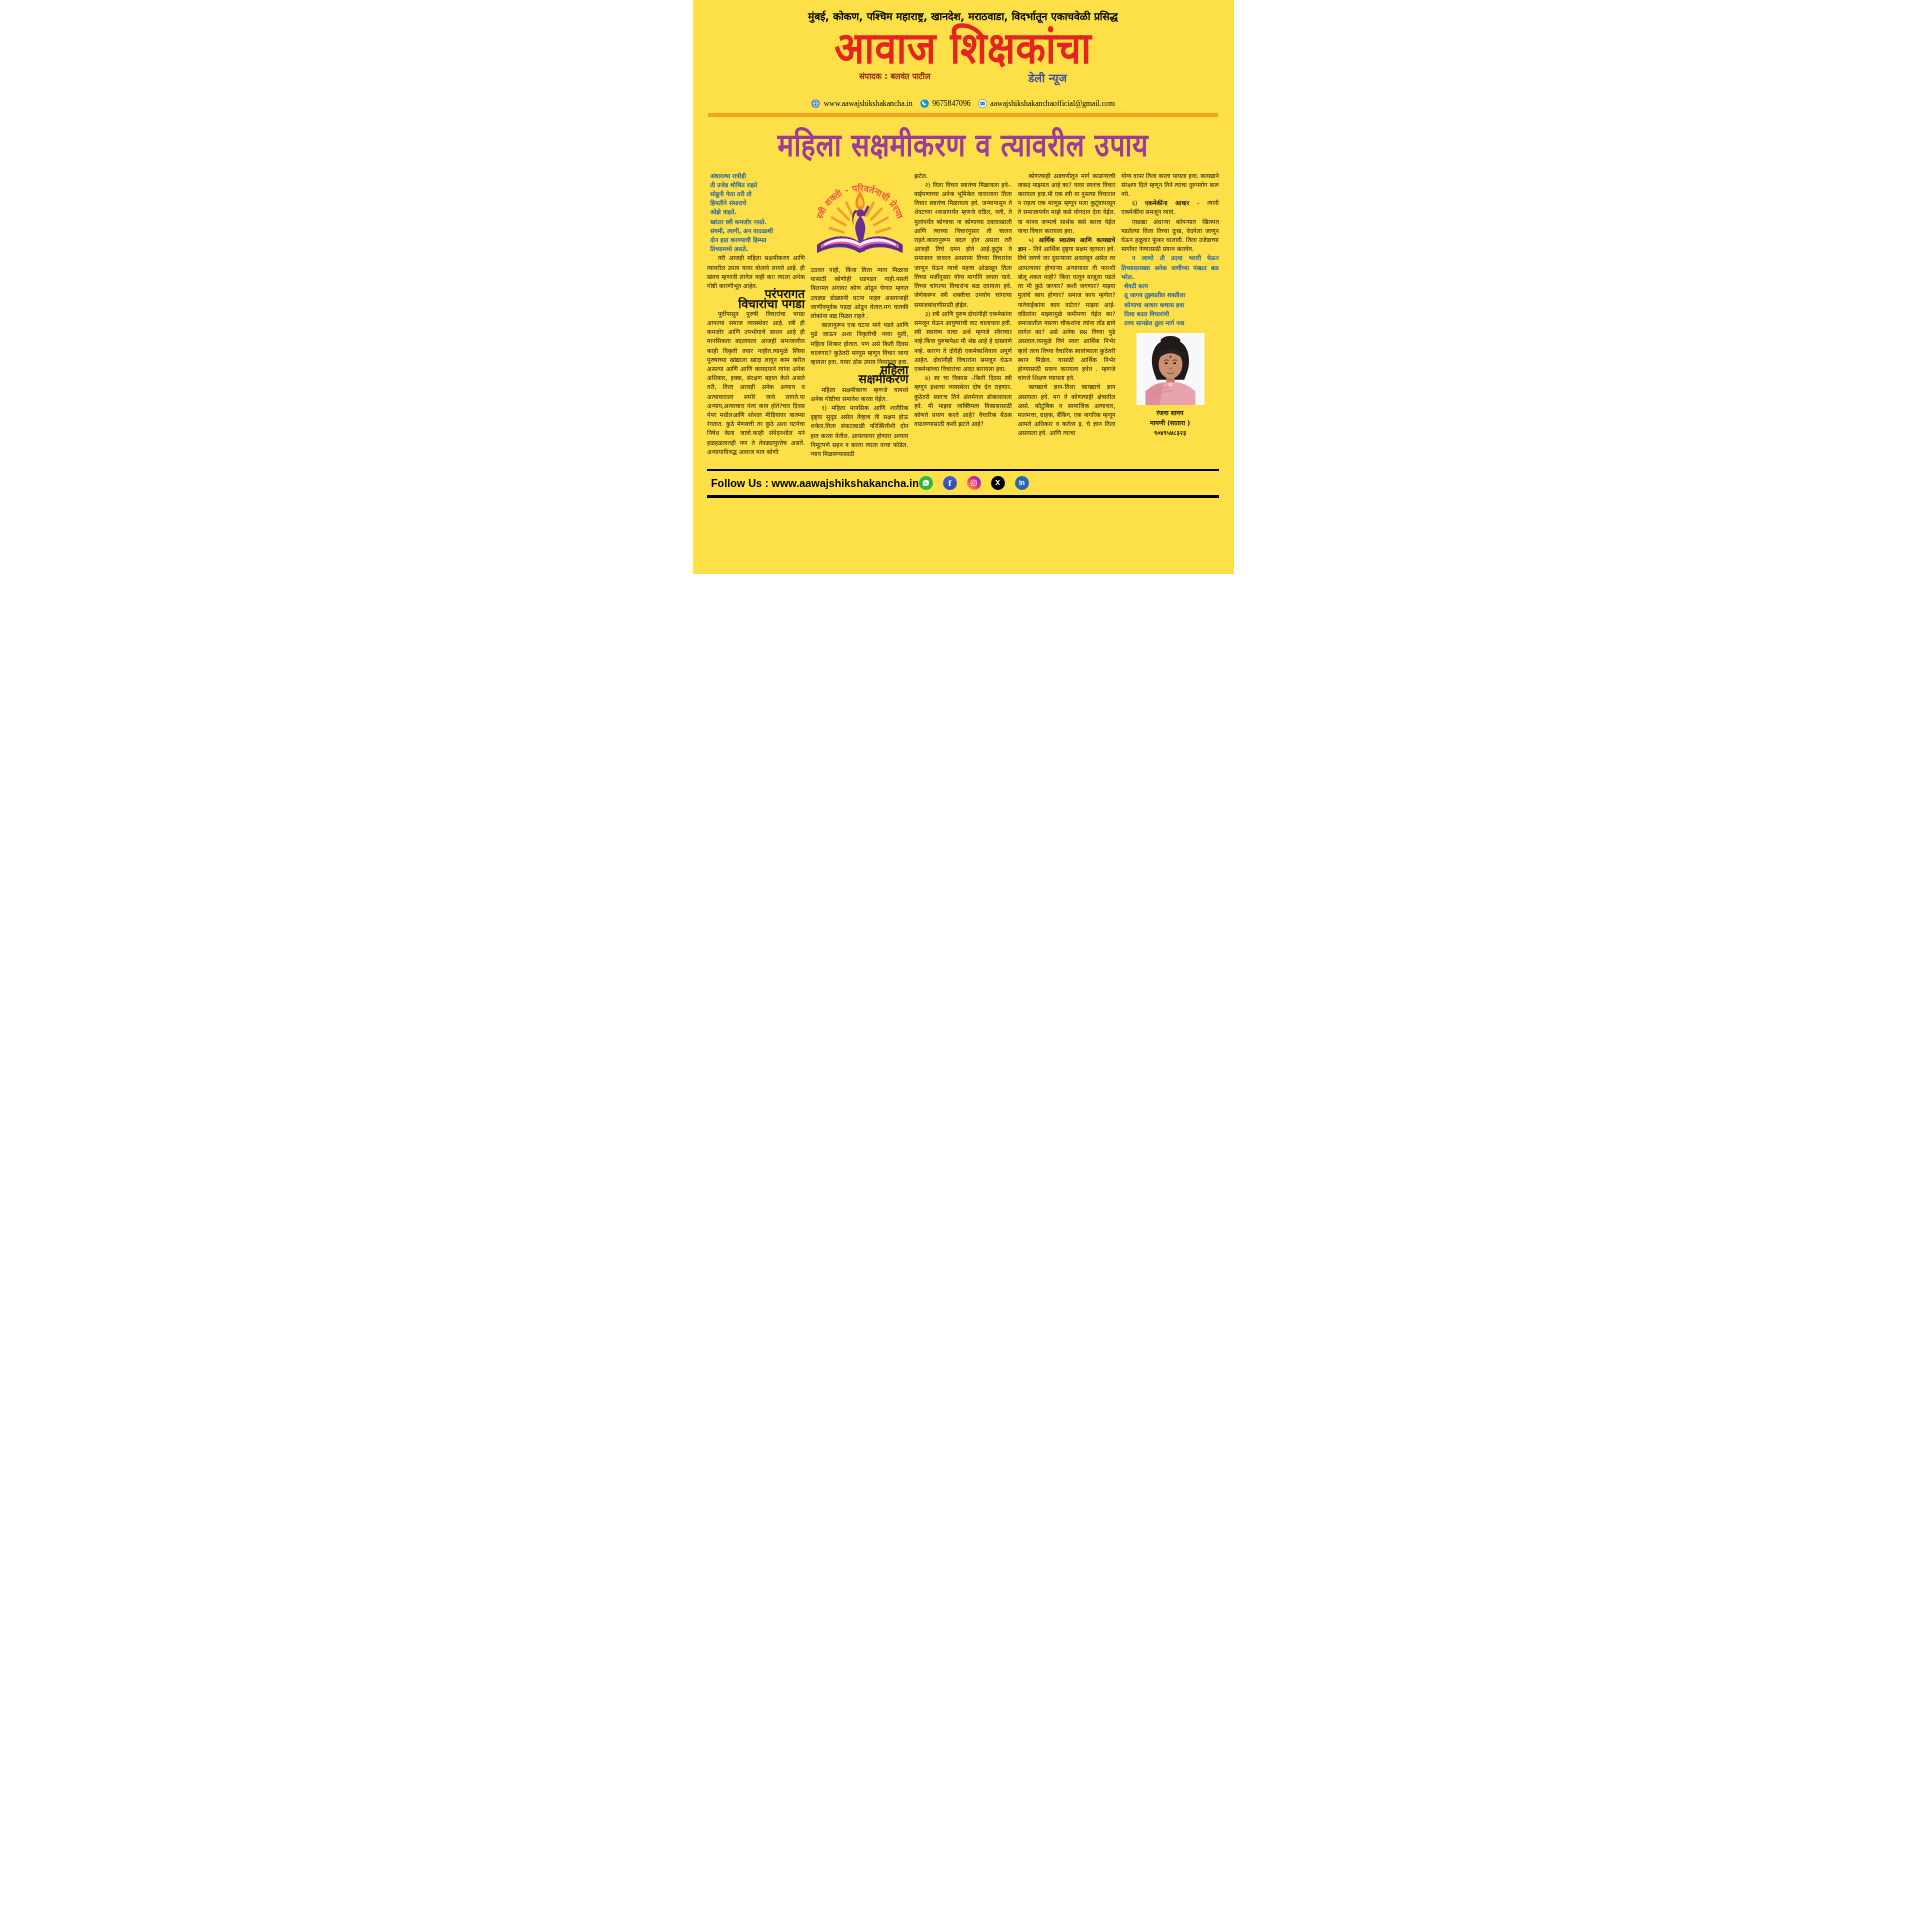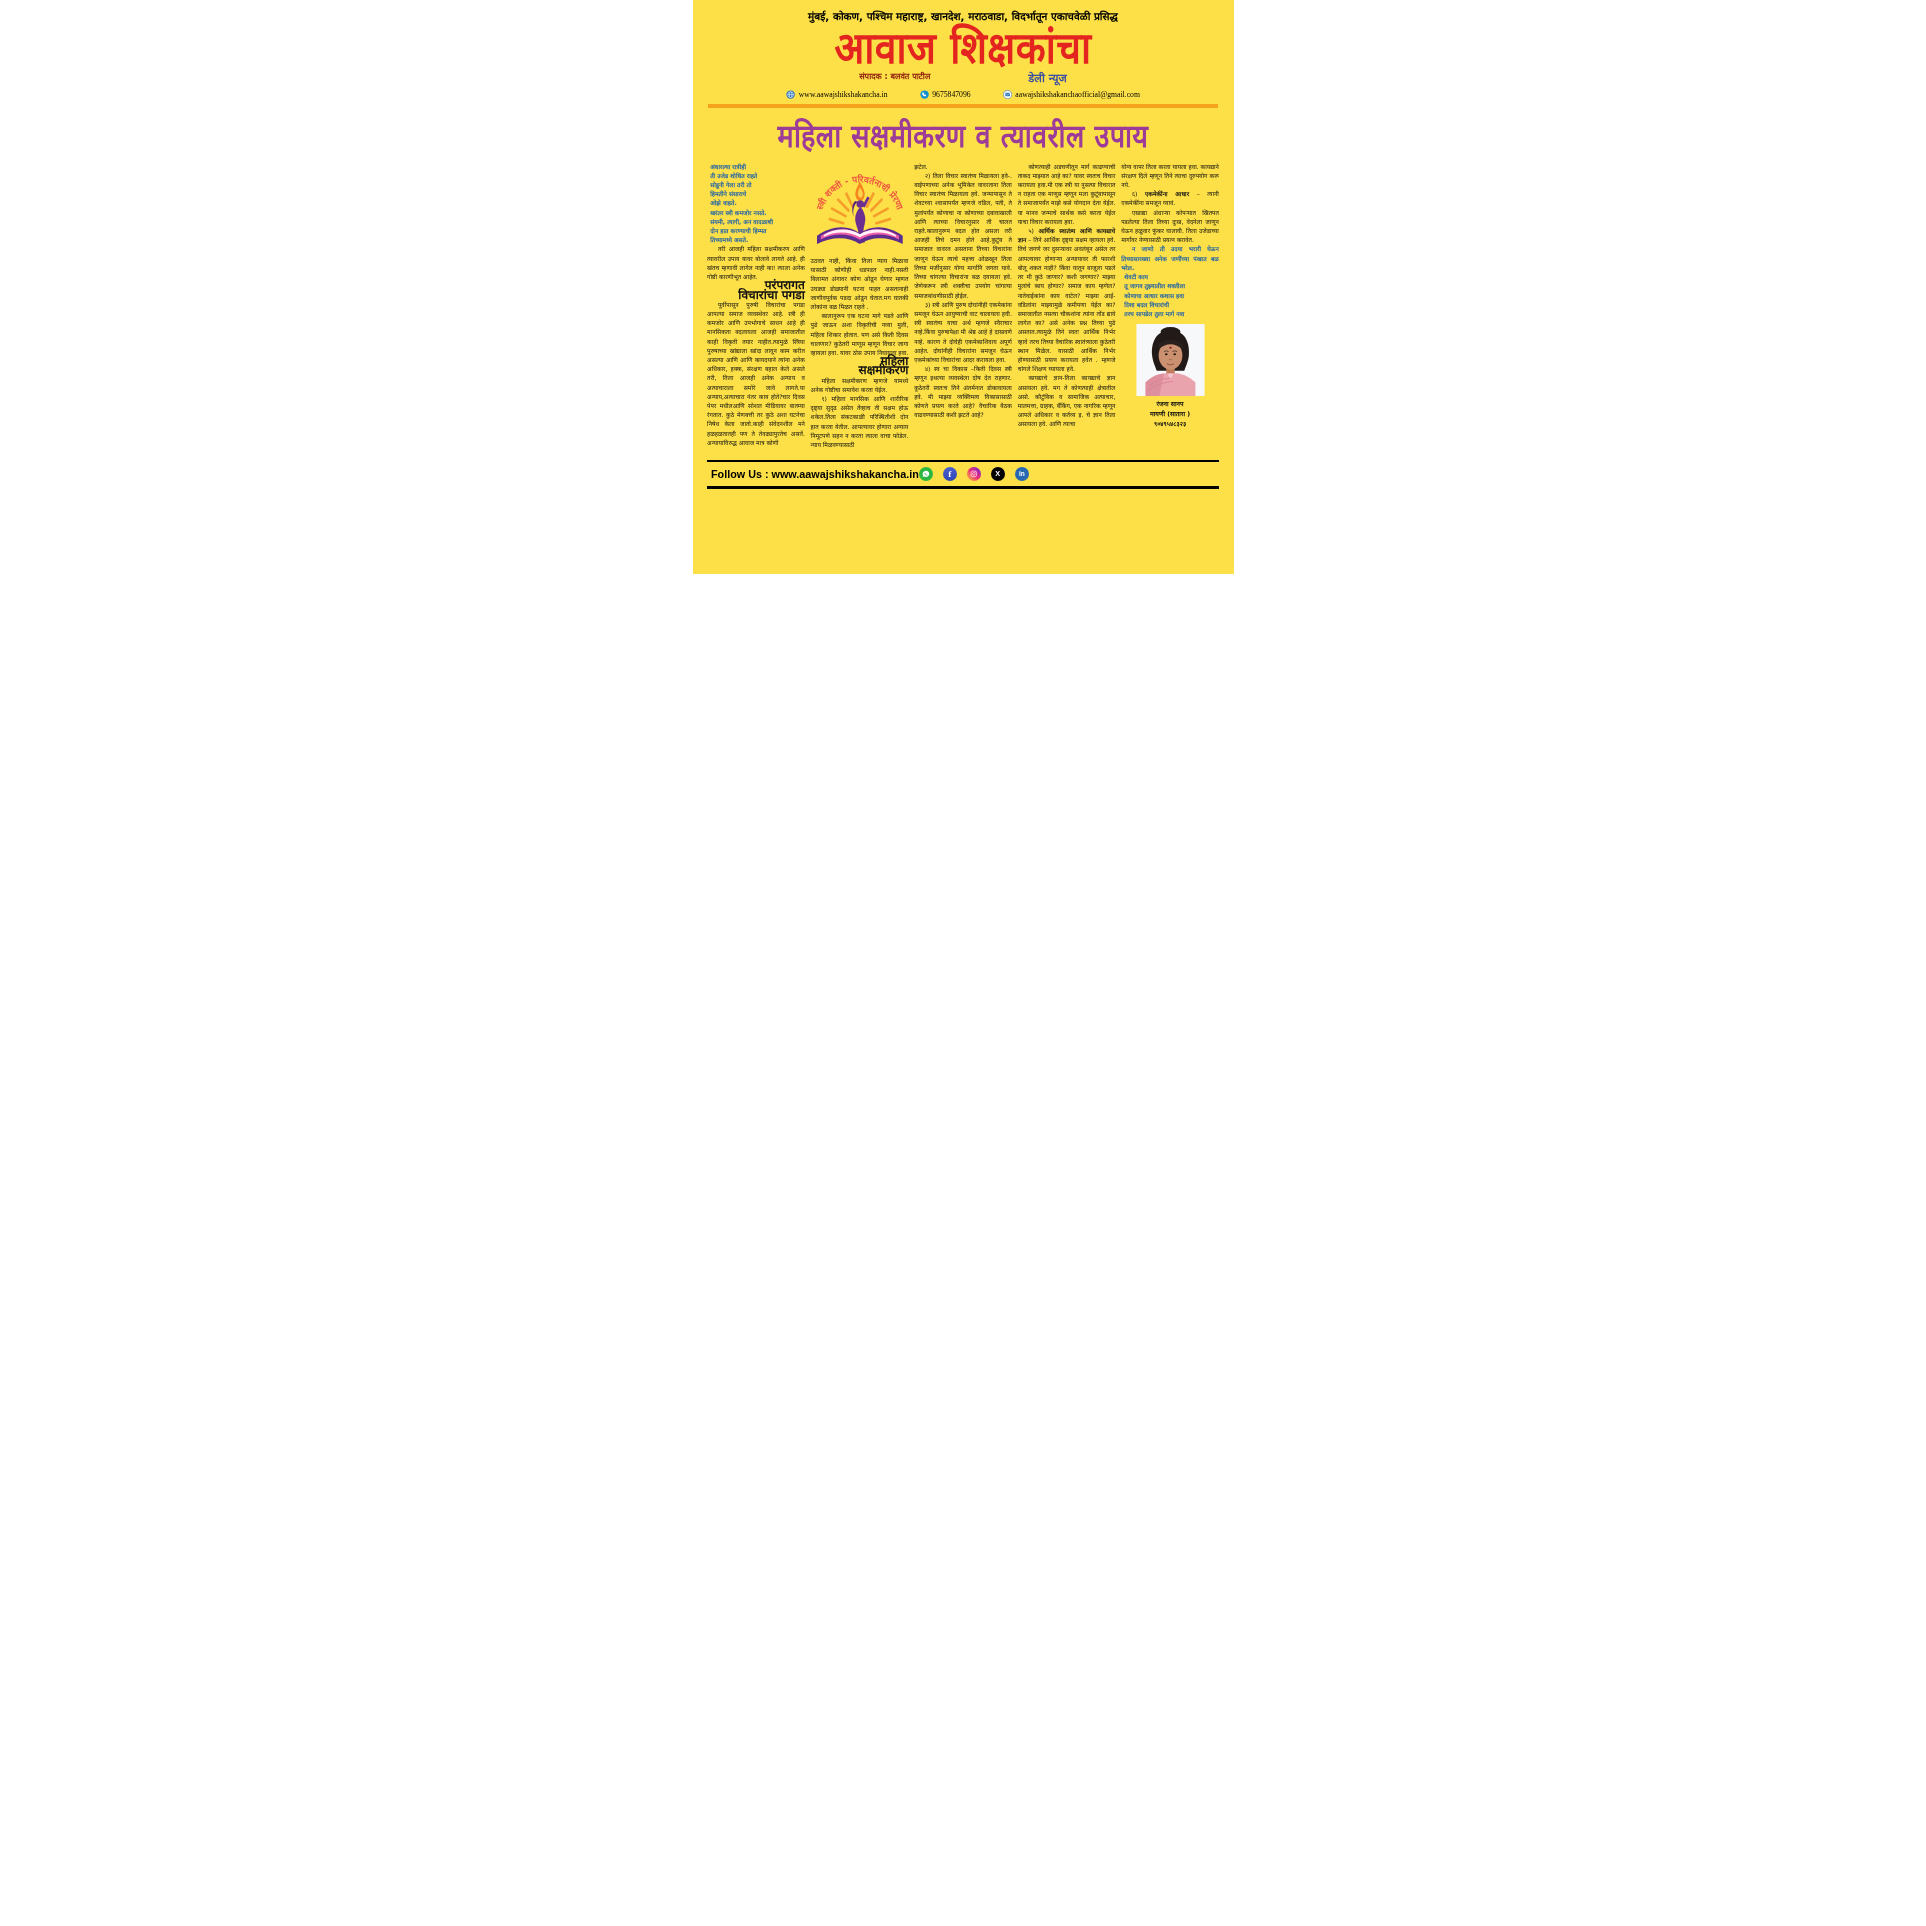--- a/index.html
+++ b/index.html
@@ -6,21 +6,21 @@
   body { font-family:"DejaVu Sans",sans-serif; color:#111; }
   .page { width:541px; min-height:574px; margin:0 auto; background:#fde047; overflow:hidden; }
 
   
   .tagline { padding-top:9.2px; text-align:center; font-size:10.4px; font-weight:700; color:#000; }
   .masthead { text-align:center; color:#e4251f; font-size:39px; font-weight:800;
               line-height:1.08; margin-top:3.9px; letter-spacing:0.4px; transform:scaleY(1.12); }
   .subline { display:flex; justify-content:center; align-items:flex-start; gap:50px; margin-top:0.8px; }
   .editor  { color:#8e1c10; font-size:8px; font-weight:700; }
   .edition { color:#3c4fa1; font-size:11.2px; font-weight:700;margin-left:48px; }
-  .contact-row { display:flex; justify-content:center; gap:32px; align-items:center; margin-top:5px;
+  .contact-row { display:flex; justify-content:center; gap:7px; align-items:center; margin-top:14px;
                  font-family:"Liberation Serif",serif; font-size:7.7px; color:#000;text-align:center; }
   .contact-item { display:flex; gap:3.5px; align-items:center; }
   .cicon { width:9.2px; height:9.2px; flex:0 0 auto; }
   .orange-rule { height:3.5px; background:#f6a21d; margin:5px 15.4px 0; }
 
   
   .headline { text-align:center; color:#9d3c98; font-weight:800; font-size:27px;
               margin:8.5px 0 2.3px; transform:scaleY(1.18); letter-spacing:0.4px; white-space:nowrap; }
 
   

